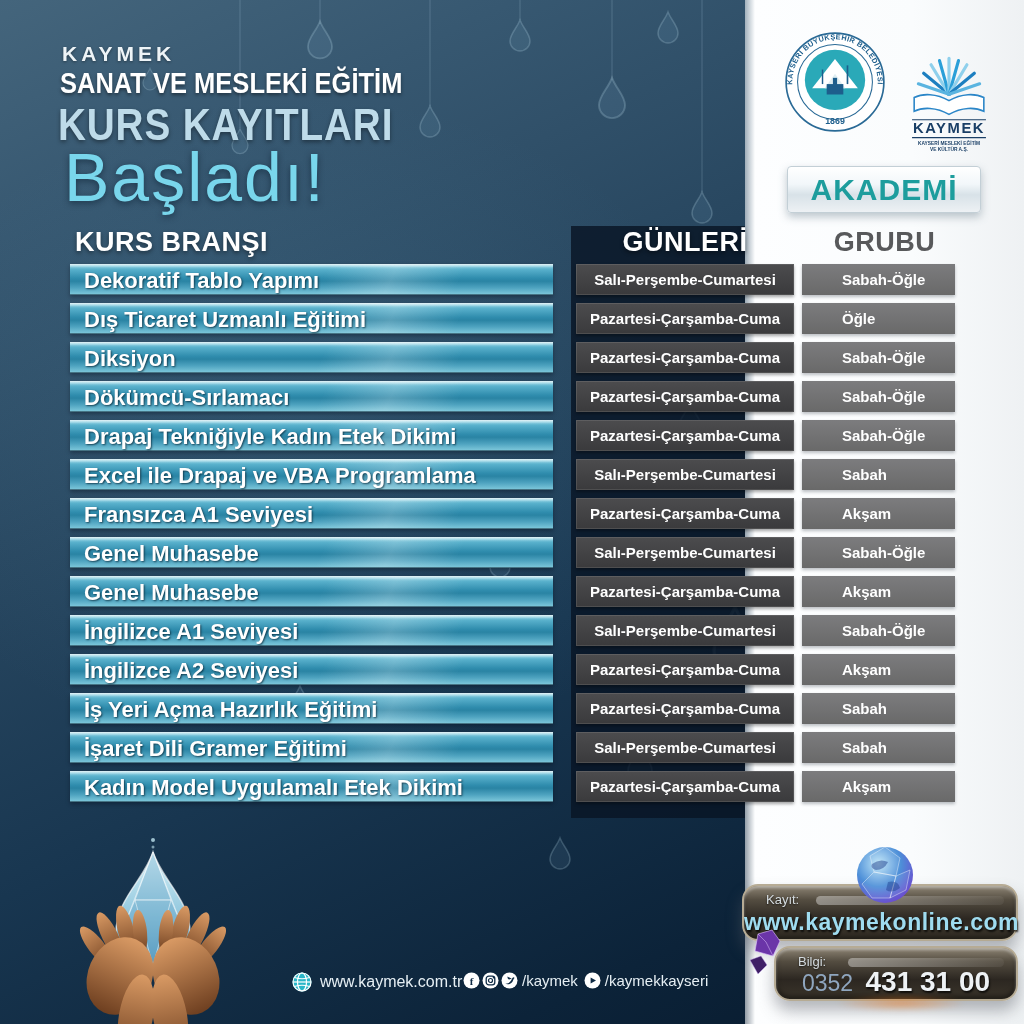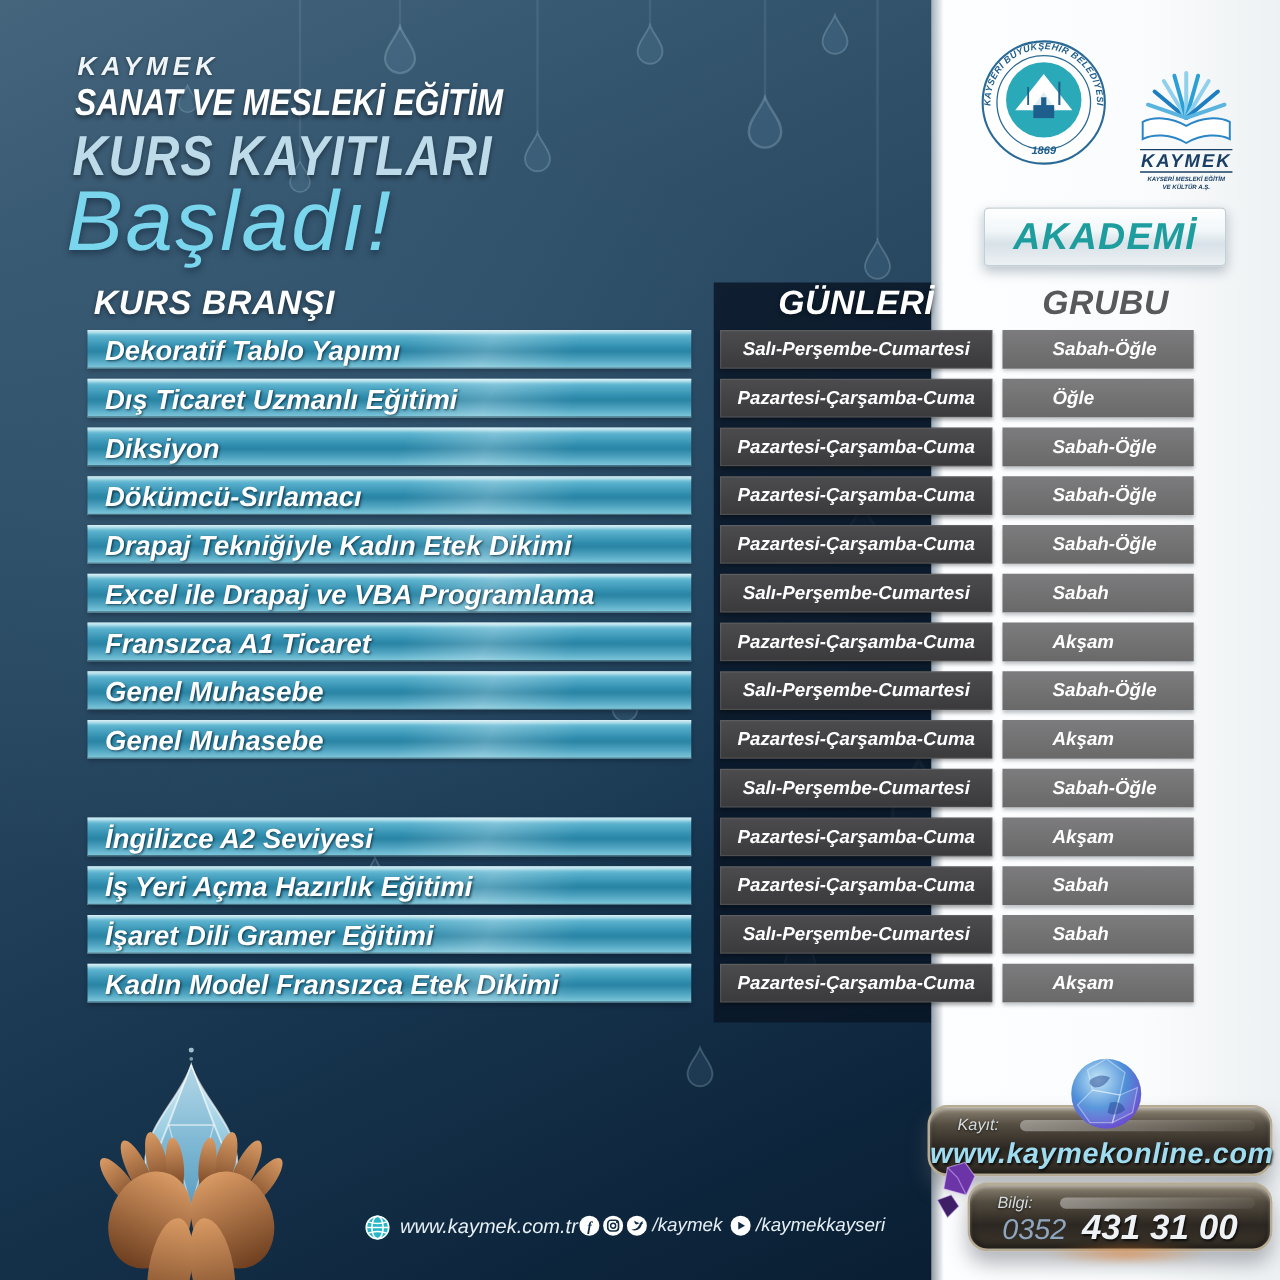--- a/index.html
+++ b/index.html
@@ -3,35 +3,34 @@
 <meta charset="utf-8">
 <style>
   html,body{margin:0;padding:0;background:#222;}
   *{box-sizing:border-box;}
   .poster{
     position:relative;width:1024px;height:1024px;overflow:hidden;
     font-family:"Liberation Sans",sans-serif;
     background:
       radial-gradient(620px 480px at 30% 42%, rgba(90,150,180,.16), rgba(0,0,0,0) 70%),
       linear-gradient(155deg,#44657c 0%,#375871 16%,#294861 36%,#183650 60%,#0c2339 84%,#07192c 100%);
-    font-style: italic;
   }
   
   .rain{position:absolute;left:0;top:0;width:745px;height:1024px;z-index:1;}
   
   .days-band{position:absolute;left:571px;top:226px;width:174px;height:592px;background:rgba(8,21,37,.82);z-index:2;}
   
   .white-strip{position:absolute;left:745px;top:0;width:279px;height:1024px;z-index:2;
     background:linear-gradient(90deg,rgba(255,255,255,.55) 0,#fdfeff 10px,#fafcfd 60%,#eef1f3 100%);}
   
   .hdr{position:absolute;z-index:5;color:#fff;white-space:nowrap;}
   .brand{left:62px;top:42px;font-size:21px;font-weight:bold;letter-spacing:4px;color:#eef4f7;text-shadow:0 1px 3px rgba(0,0,0,.4);}
   .subtitle{left:60px;top:66px;font-size:30px;font-weight:bold;transform:scaleX(.85);transform-origin:left;color:#fff;text-shadow:0 2px 4px rgba(0,0,0,.45);}
   .title{left:58px;top:99px;font-size:45px;font-weight:bold;transform:scaleX(.86);transform-origin:left;color:#bedbe9;letter-spacing:1px;text-shadow:0 2px 5px rgba(0,0,0,.4);}
-  .highlight{left:53px;top:138px;font-size:68px;font-weight:400;color:#79d6ec;letter-spacing:2px;text-shadow:0 2px 6px rgba(0,20,35,.5);}
+  .highlight{left:64px;top:138px;font-size:68px;font-weight:400;color:#79d6ec;letter-spacing:2px;text-shadow:0 2px 6px rgba(0,20,35,.5);}
   
   .logo-muni{position:absolute;left:783px;top:30px;width:104px;height:104px;z-index:6;}
   .logo-kaymek{position:absolute;left:896px;top:50px;width:106px;height:114px;z-index:6;}
   
   .badge{position:absolute;left:787px;top:166px;width:194px;height:47px;z-index:6;border-radius:4px;
     background:linear-gradient(180deg,#ffffff 0%,#f2f7fa 38%,#d8e2e8 62%,#edf1f4 100%);
     border:1px solid #c3cfd6;box-shadow:0 4px 9px rgba(110,130,145,.45), inset 0 1px 0 #fff;
     display:flex;align-items:center;justify-content:center;}
   .badge span{font-size:30px;font-weight:bold;color:#1d9d9d;letter-spacing:1px;}
   
@@ -233,38 +232,39 @@
       <div class="cell group">Sabah-Öğle</div>
     </div>
 
     <div class="row">
       <div class="cell course">Excel ile Drapaj ve VBA Programlama</div>
       <div class="cell days">Salı-Perşembe-Cumartesi</div>
       <div class="cell group">Sabah</div>
     </div>
 
     <div class="row">
-      <div class="cell course">Fransızca A1 Ticaret</div>
+      <div class="cell course">Fransızca A1 Seviyesi</div>
       <div class="cell days">Pazartesi-Çarşamba-Cuma</div>
       <div class="cell group">Akşam</div>
     </div>
 
     <div class="row">
       <div class="cell course">Genel Muhasebe</div>
       <div class="cell days">Salı-Perşembe-Cumartesi</div>
       <div class="cell group">Sabah-Öğle</div>
     </div>
 
     <div class="row">
       <div class="cell course">Genel Muhasebe</div>
       <div class="cell days">Pazartesi-Çarşamba-Cuma</div>
       <div class="cell group">Akşam</div>
     </div>
 
     <div class="row">
+      <div class="cell course">İngilizce A1 Seviyesi</div>
       <div class="cell days">Salı-Perşembe-Cumartesi</div>
       <div class="cell group">Sabah-Öğle</div>
     </div>
 
     <div class="row">
       <div class="cell course">İngilizce A2 Seviyesi</div>
       <div class="cell days">Pazartesi-Çarşamba-Cuma</div>
       <div class="cell group">Akşam</div>
     </div>
 
@@ -274,21 +274,21 @@
       <div class="cell group">Sabah</div>
     </div>
 
     <div class="row">
       <div class="cell course">İşaret Dili Gramer Eğitimi</div>
       <div class="cell days">Salı-Perşembe-Cumartesi</div>
       <div class="cell group">Sabah</div>
     </div>
 
     <div class="row">
-      <div class="cell course">Kadın Model Fransızca Etek Dikimi</div>
+      <div class="cell course">Kadın Model Uygulamalı Etek Dikimi</div>
       <div class="cell days">Pazartesi-Çarşamba-Cuma</div>
       <div class="cell group">Akşam</div>
     </div>
   </div>
 
   <svg class="hands" viewBox="0 0 286 186">
     <defs>
       <linearGradient id="dropG" x1="0" y1="0" x2="0" y2="1">
         <stop offset="0" stop-color="#d9f2f8"></stop>
           <stop offset=".55" stop-color="#8fc6dd"></stop>

